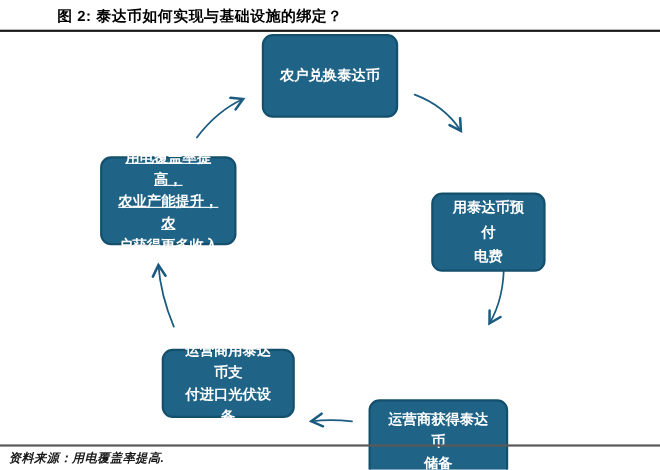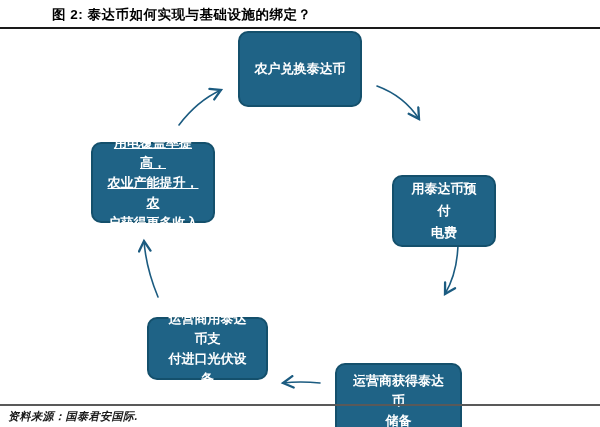--- a/index.html
+++ b/index.html
@@ -71,15 +71,15 @@
 储备</div>
 
   <div class="node node-bottom-left">运营商用泰达币支
 付进口光伏设备</div>
 
   <div class="node node-left">用电覆盖率提高，
 农业产能提升，农
 户获得更多收入</div>
 
   <div class="rule-bottom"></div>
-  <div class="source">资料来源：国泰君安国际.</div>
+  <div class="source">资料来源：用电覆盖率提高.</div>
 
 </div>
 
 </body></html>

